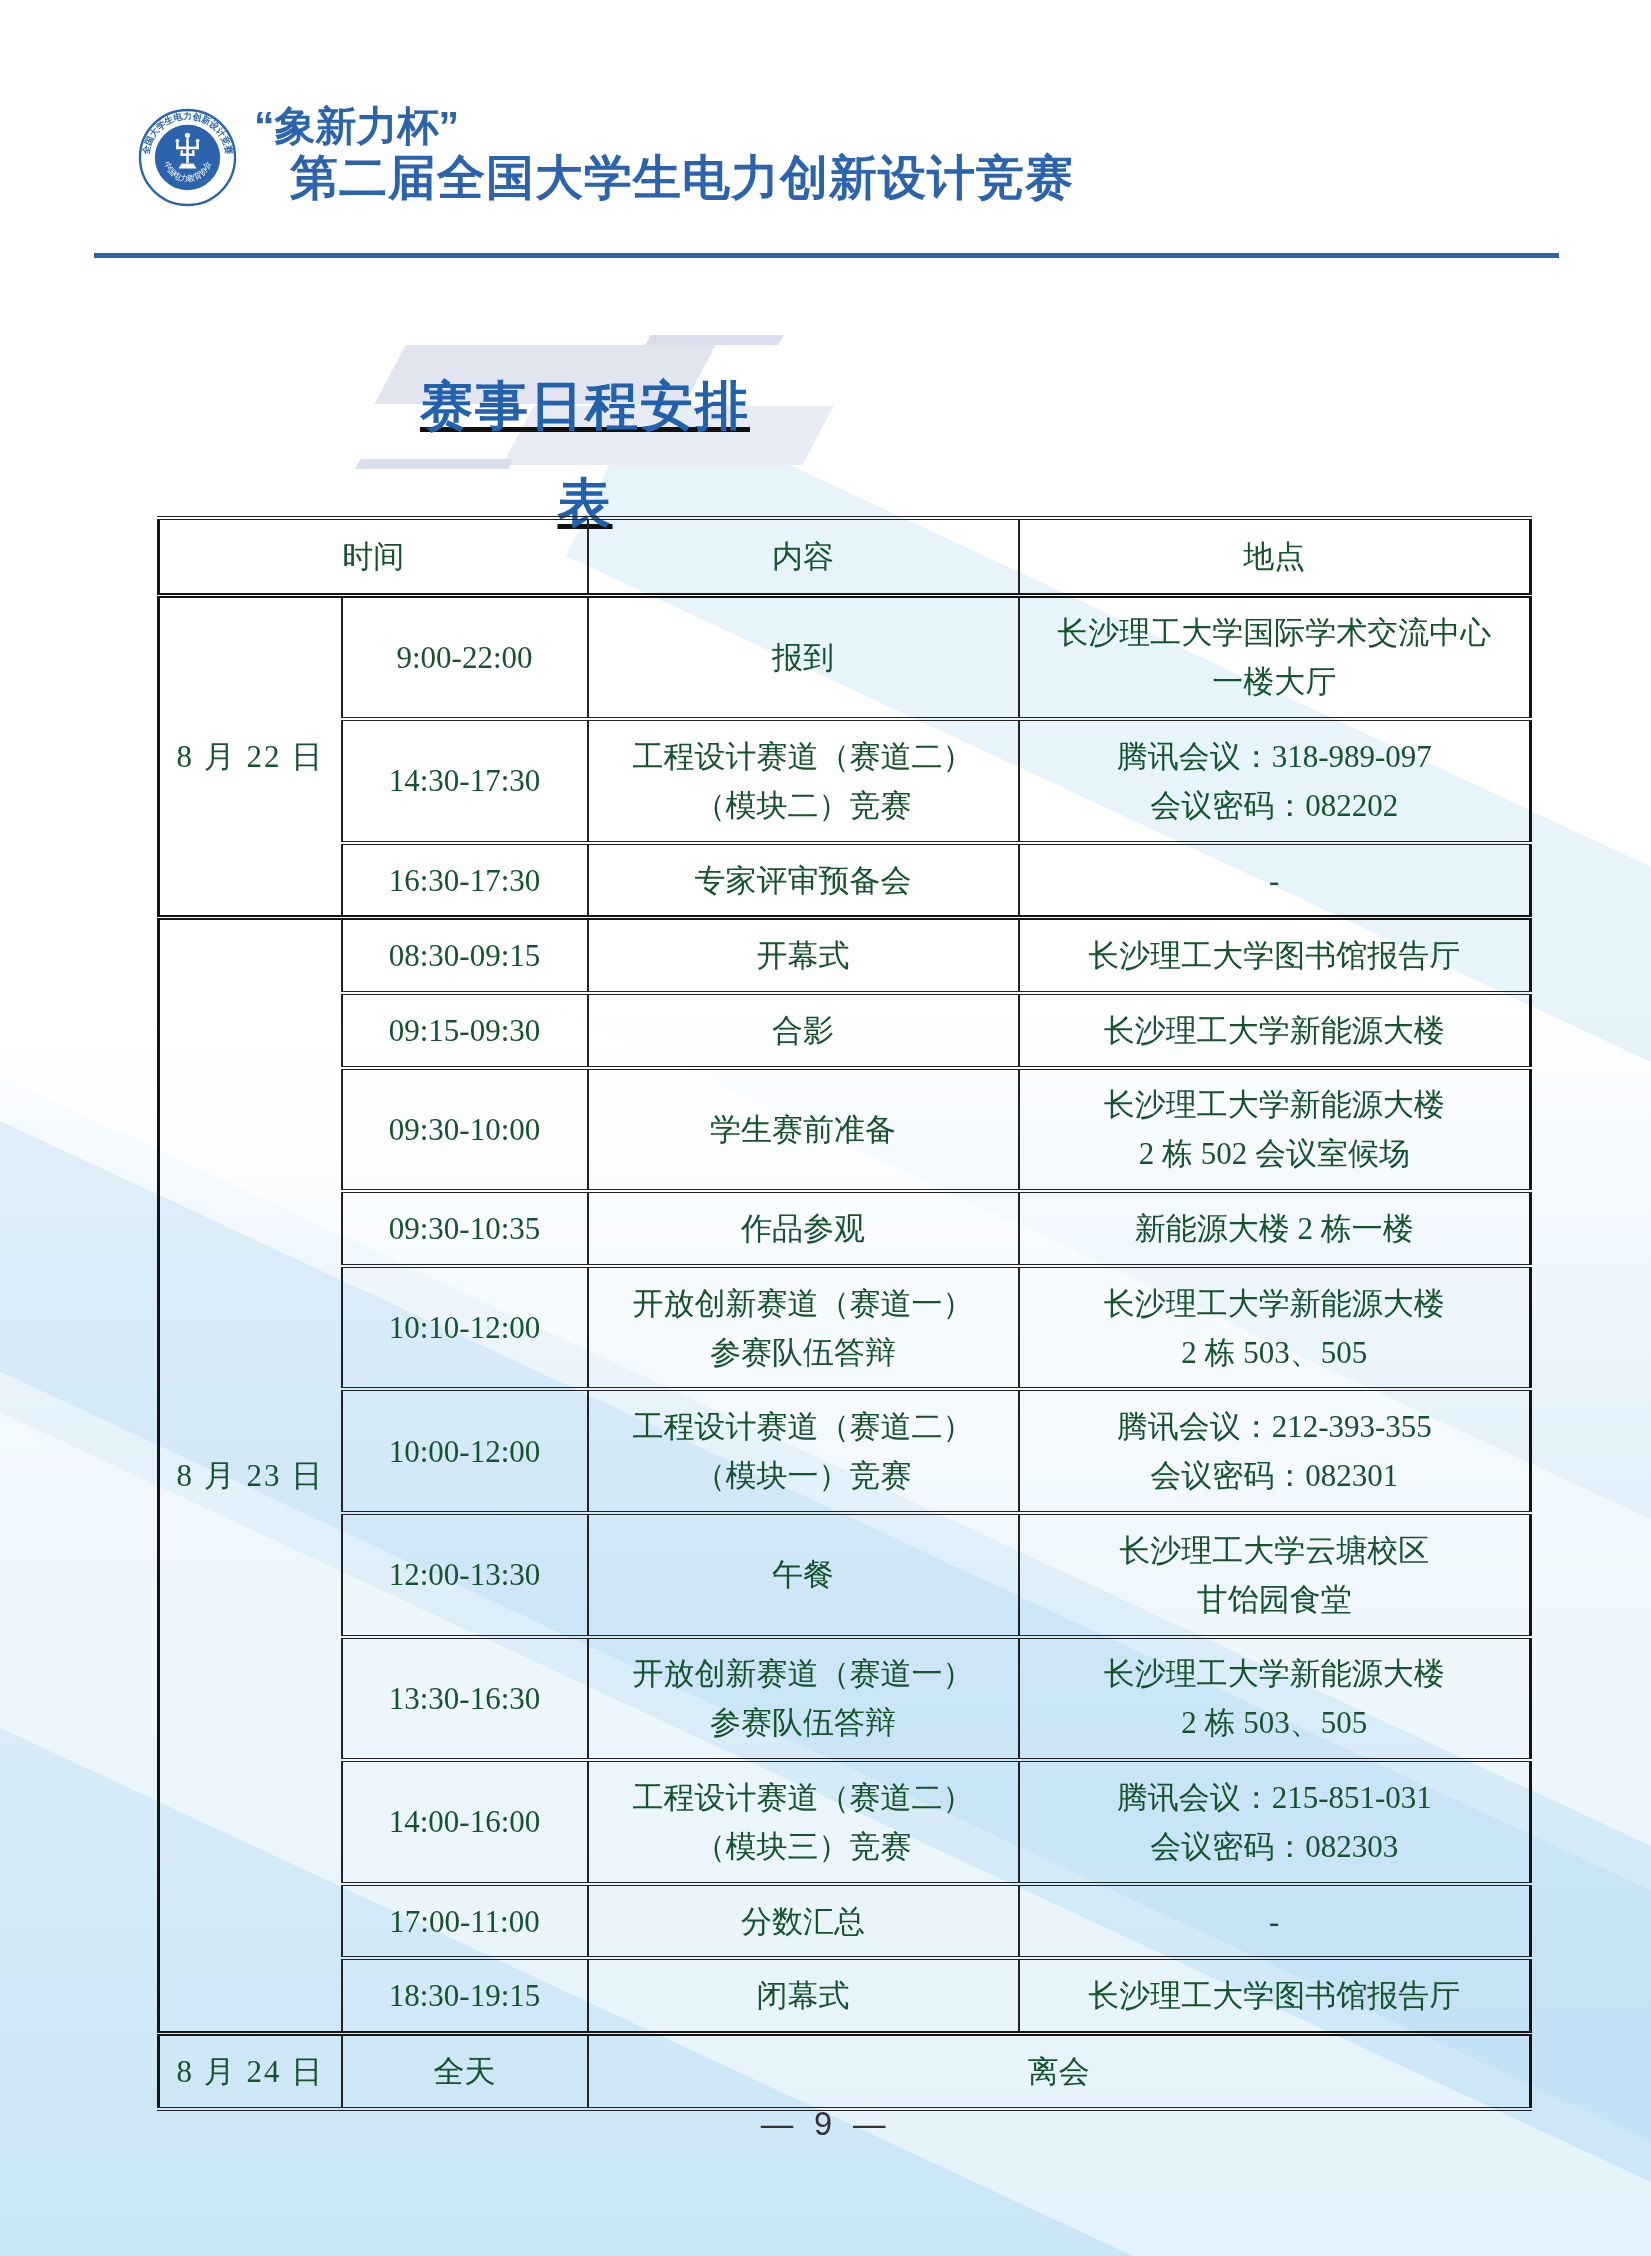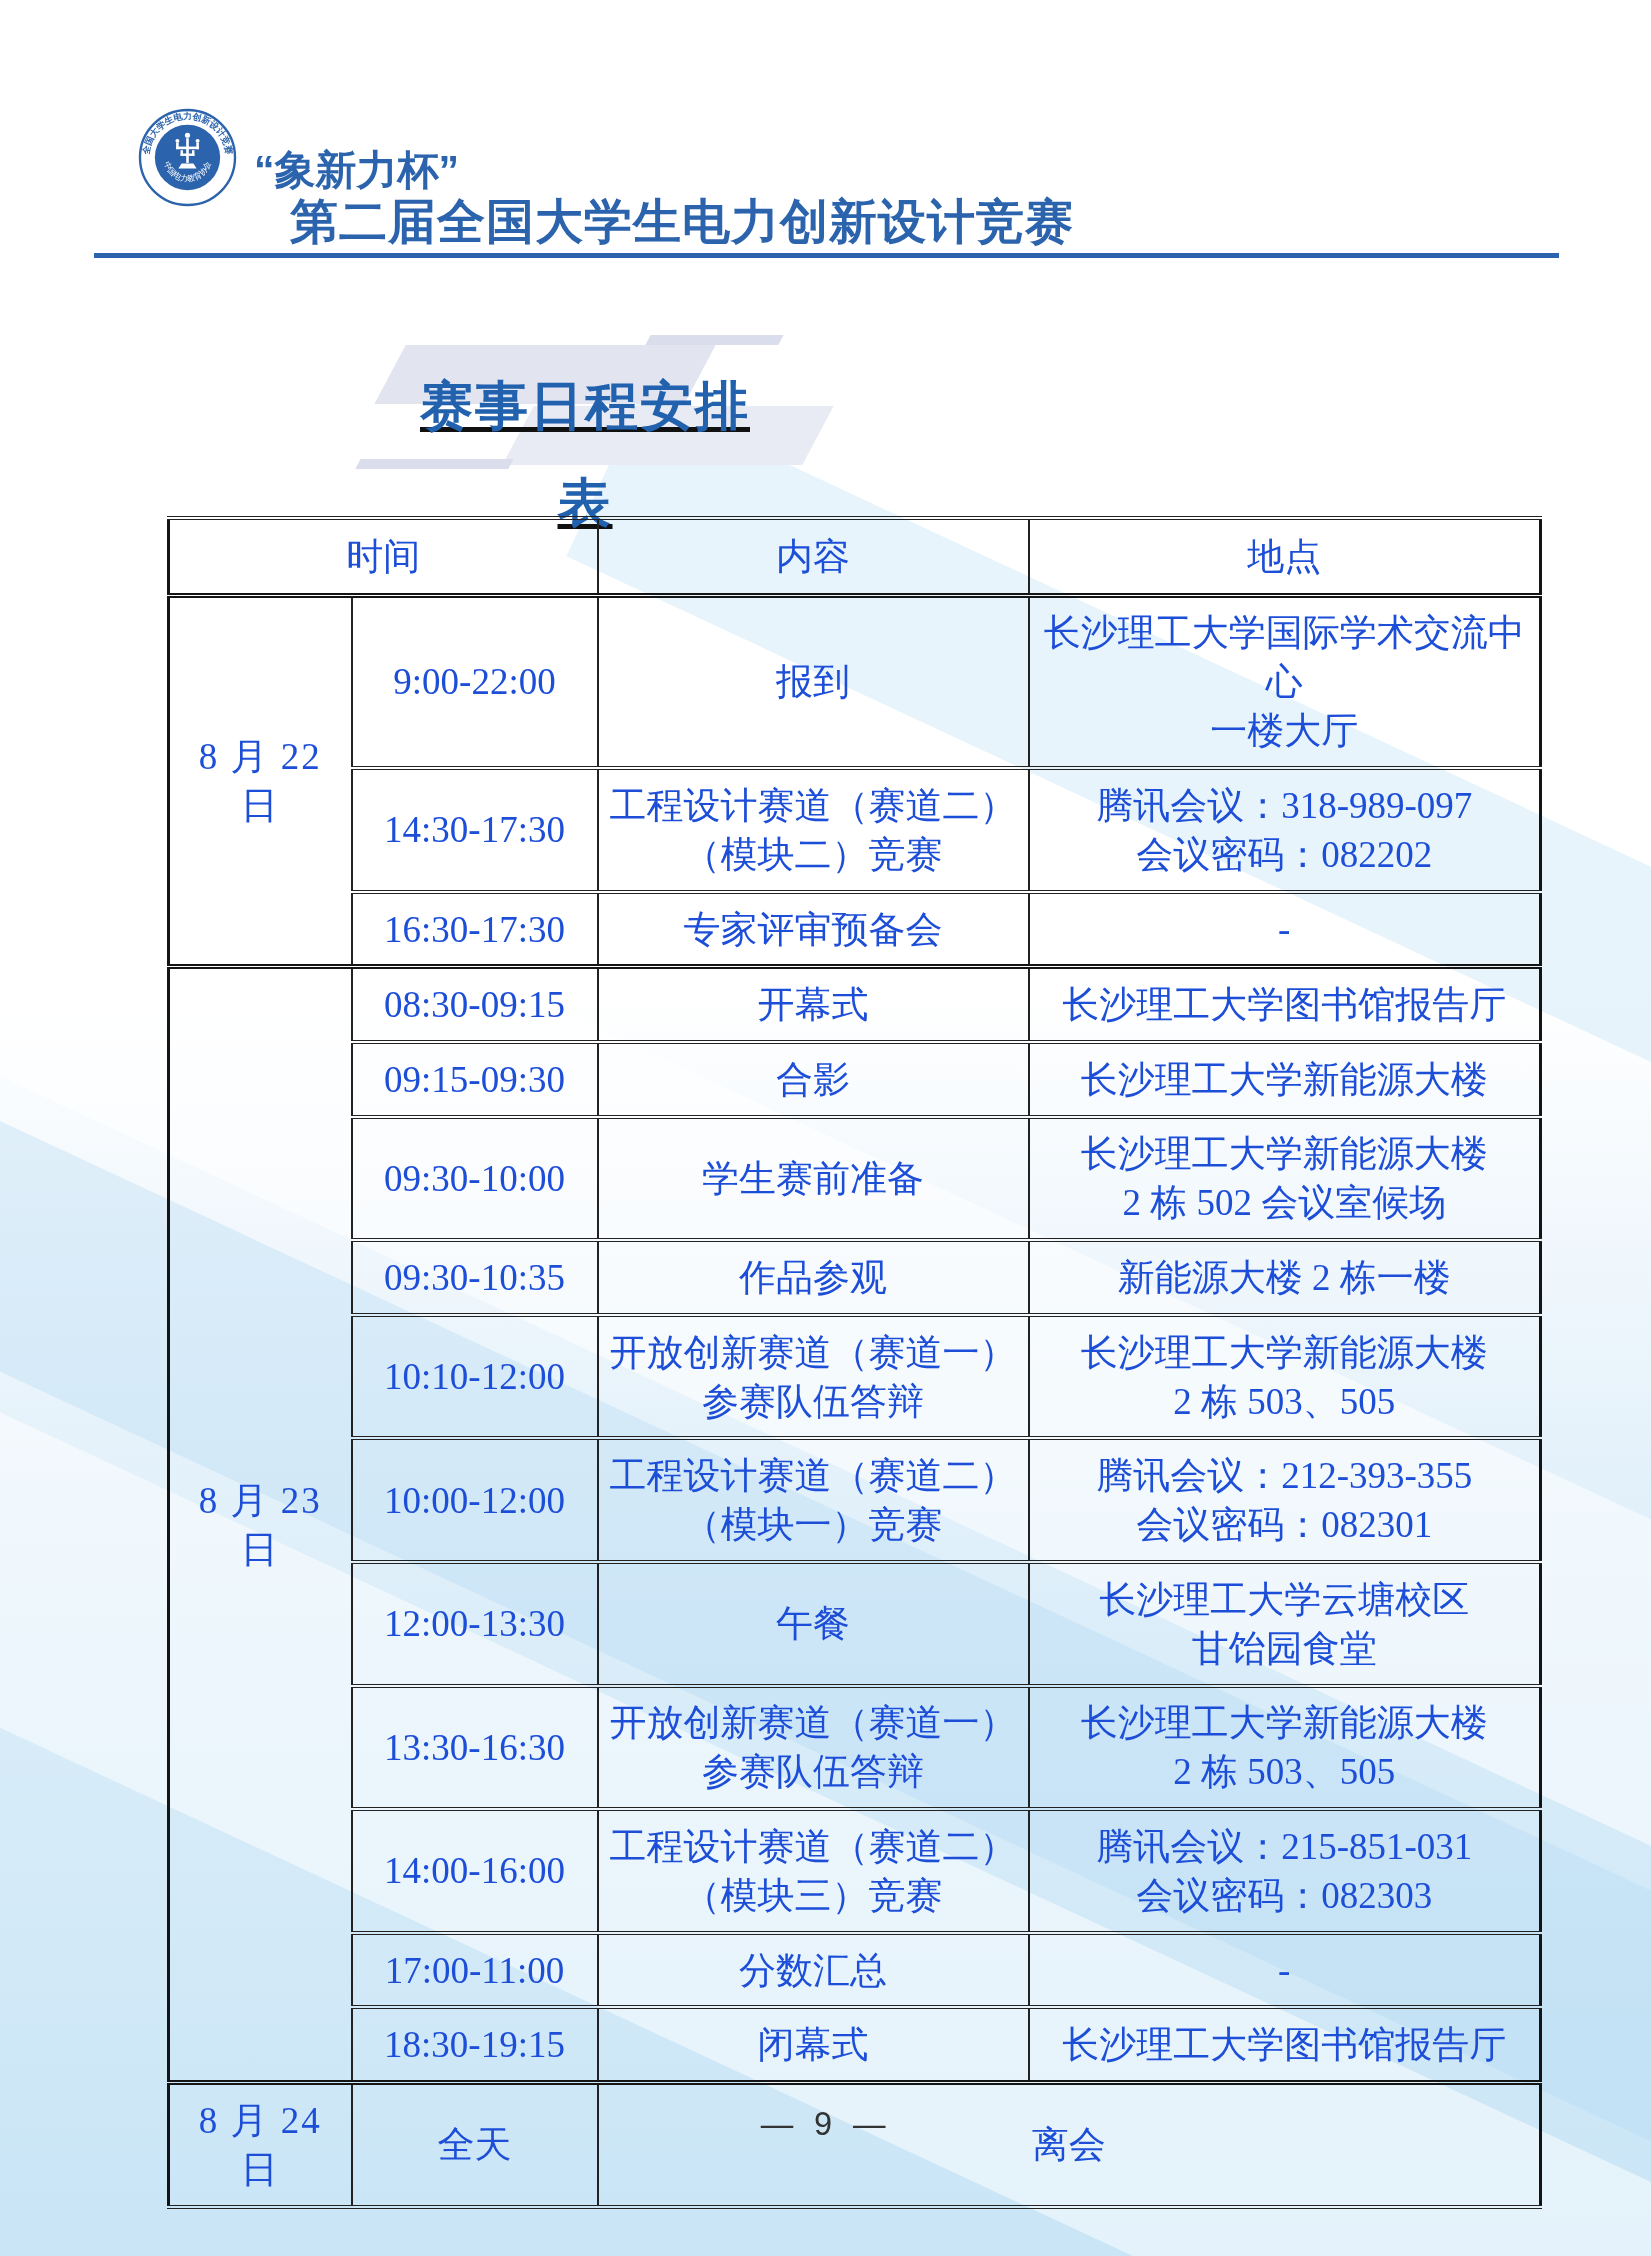--- a/index.html
+++ b/index.html
@@ -25,45 +25,45 @@
 
   
   .header{position:absolute;top:104px;left:138px;right:94px;height:138px;}
   .logo{position:absolute;left:0;top:3.9px;width:99px;height:99px;}
   .header-text{
     margin-left:116px;
     color:#2b63ad;
     font-family:"Liberation Sans","DejaVu Sans",sans-serif;
     font-weight:bold;
   }
-  .header-text .line1{font-size:41px;line-height:1.12;margin-top:44px;}
+  .header-text .line1{font-size:41px;line-height:1.12;}
   .header-text .line2{font-size:48px;line-height:1.18;letter-spacing:1px;margin-left:36px;}
   .header-rule{position:absolute;top:253px;left:94px;width:1465px;height:4.9px;background:#2b63ad;}
 
   
   .title-wrap{position:absolute;top:357px;left:402px;width:366px;height:99px;text-decoration:underline;}
   .pg{position:absolute;transform:skewX(-28deg);}
   .pg.p1{left:-11.8px;top:-11.8px;width:310px;height:59px;background:#e2e5f0;}
   .pg.p2{left:116px;top:49px;width:300px;height:59px;background:#e9ebf4;}
   .pg.p3{left:246px;top:-21.7px;width:133px;height:9.9px;background:#dadeec;}
   .pg.p4{left:-44px;top:102px;width:153px;height:9.9px;background:#dadeec;}
   .page-title{
     position:relative;
     width:100%;text-align:center;
     font-family:"Liberation Sans","DejaVu Sans",sans-serif;
     font-weight:bold;font-size:53px;line-height:97px;
     color:#2161ae;letter-spacing:2px;
   }
 
   
   table.schedule{
-    position:absolute;top:516px;left:167px;
+    position:absolute;top:516px;left:157px;
     width:1373px;
     border-collapse:collapse;table-layout:fixed;
-    font-size:37px;color:#1d4ed8;
+    font-size:31px;color:#14532d;
     background:transparent;
     border:3.9px solid #141414;
   }
   .schedule th,.schedule td{
     border-left:2px solid #222;border-right:2px solid #222;
     border-top:4.9px double #222;border-bottom:4.9px double #222;
     text-align:center;vertical-align:middle;
     padding:10.8px 7.9px;
     line-height:49px;
     white-space:pre-line;

